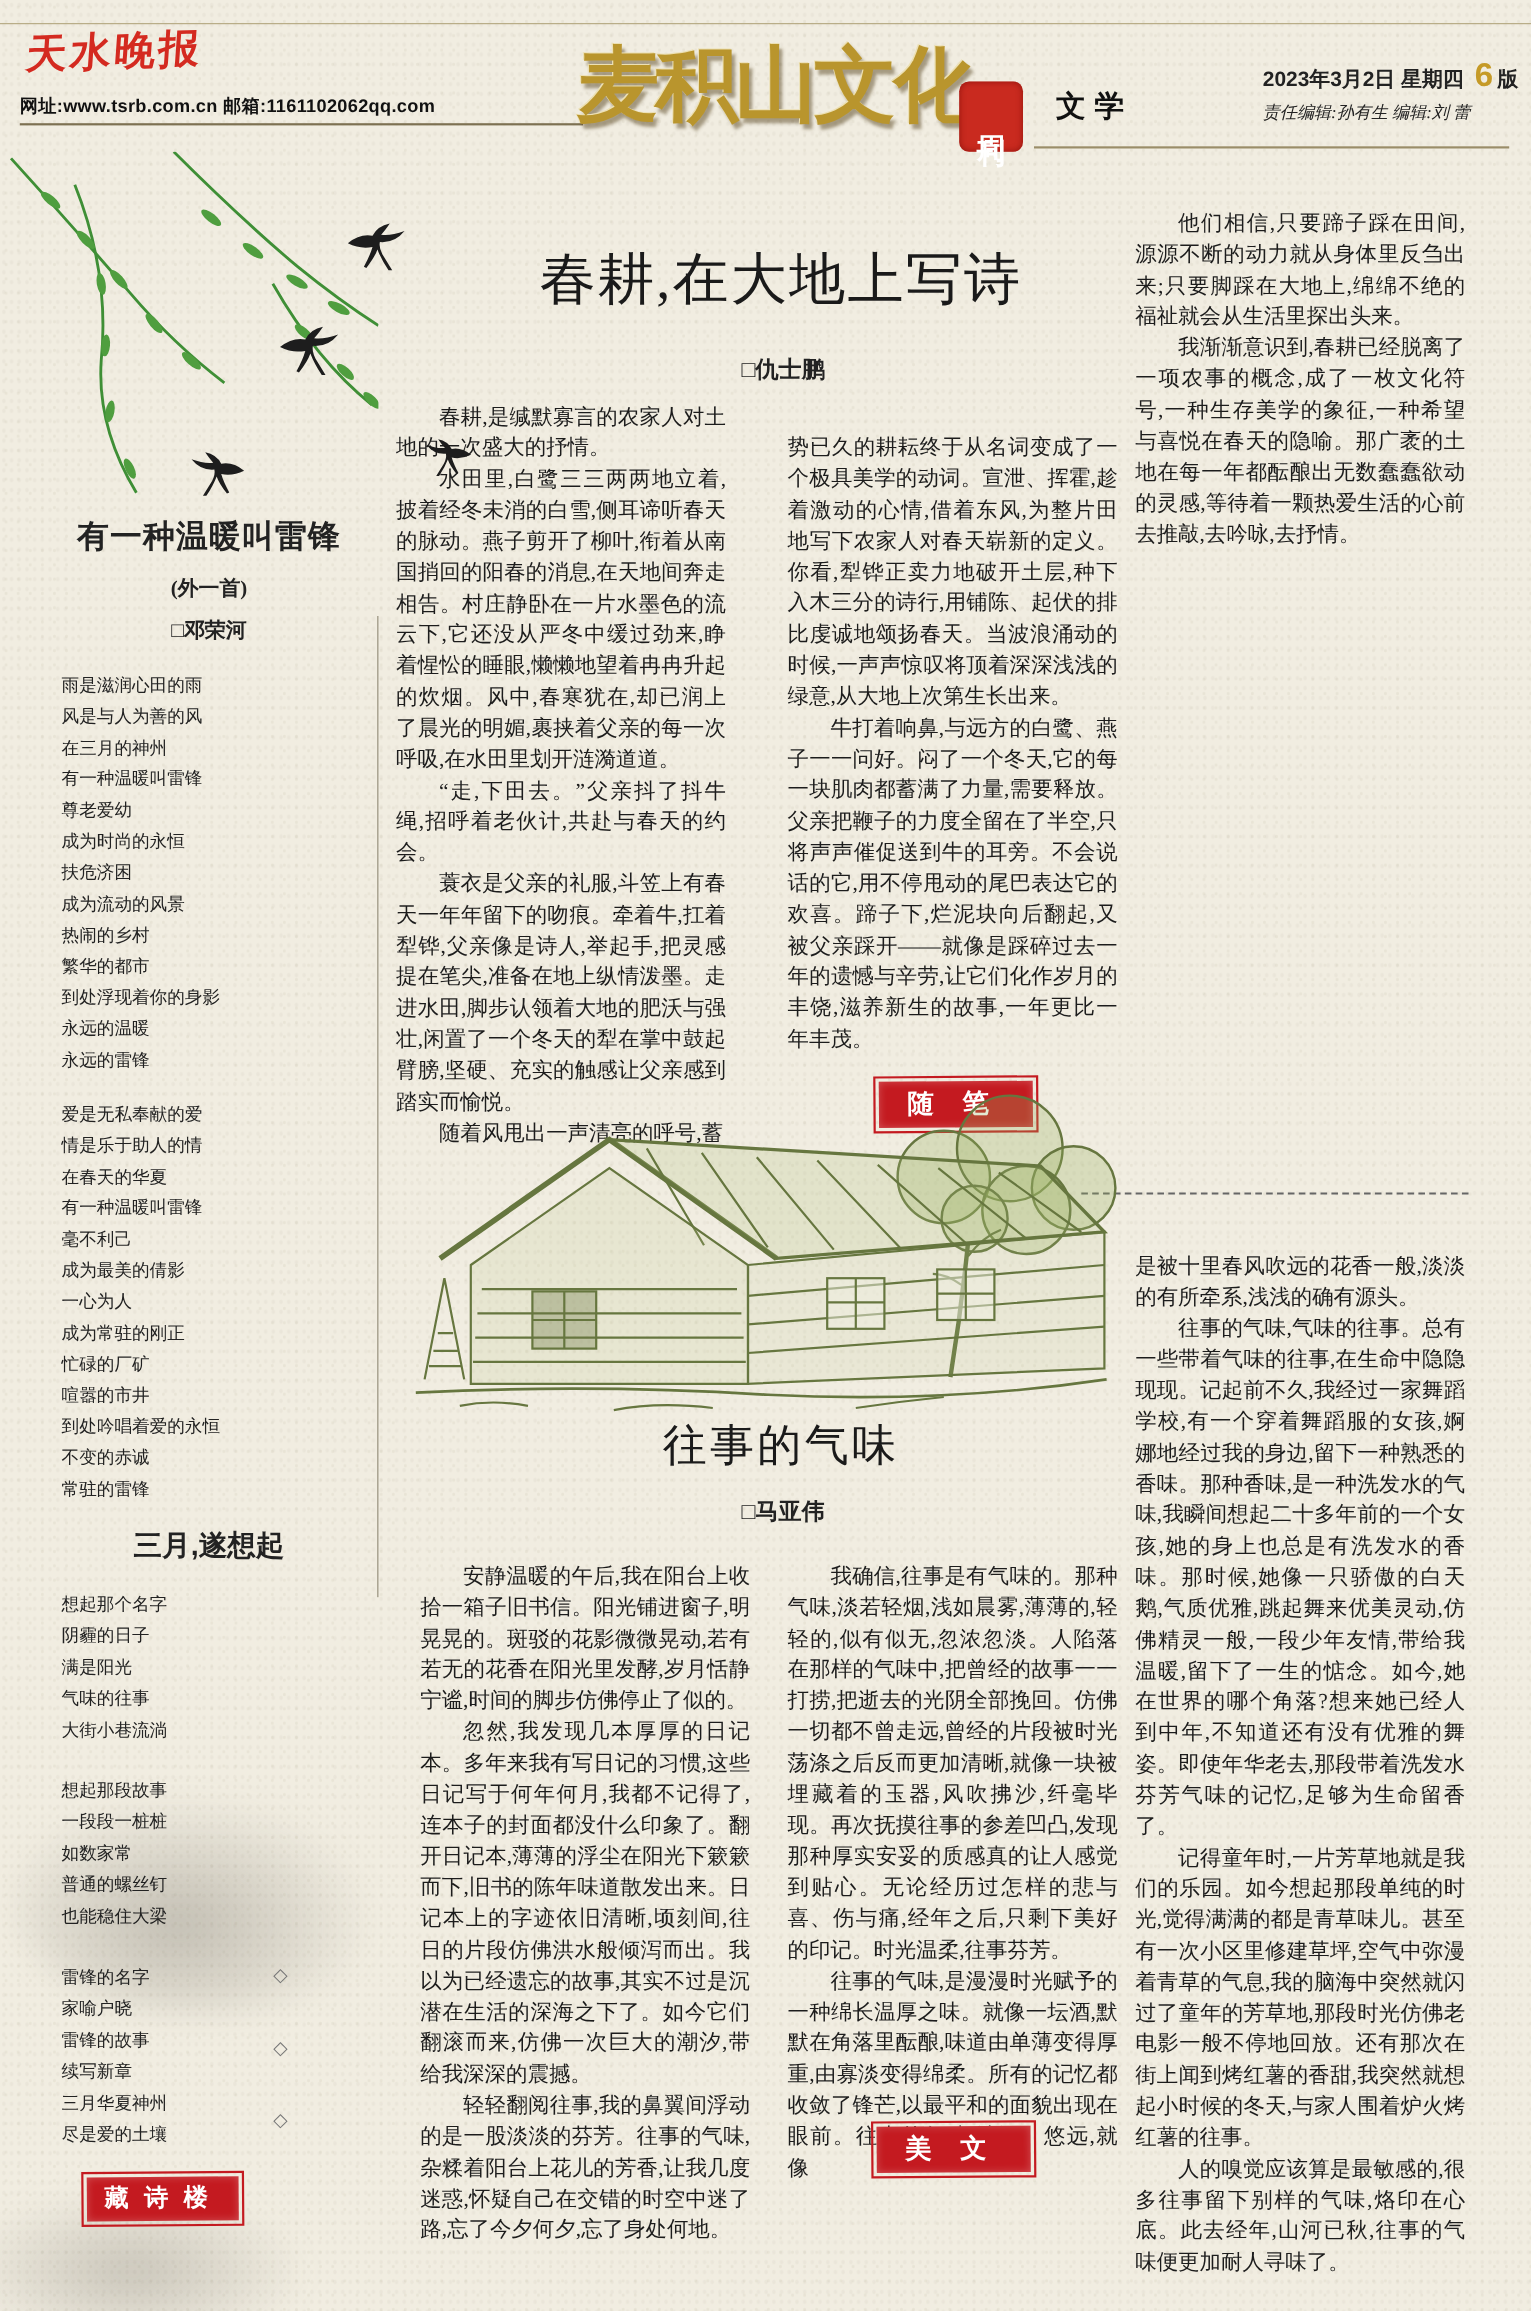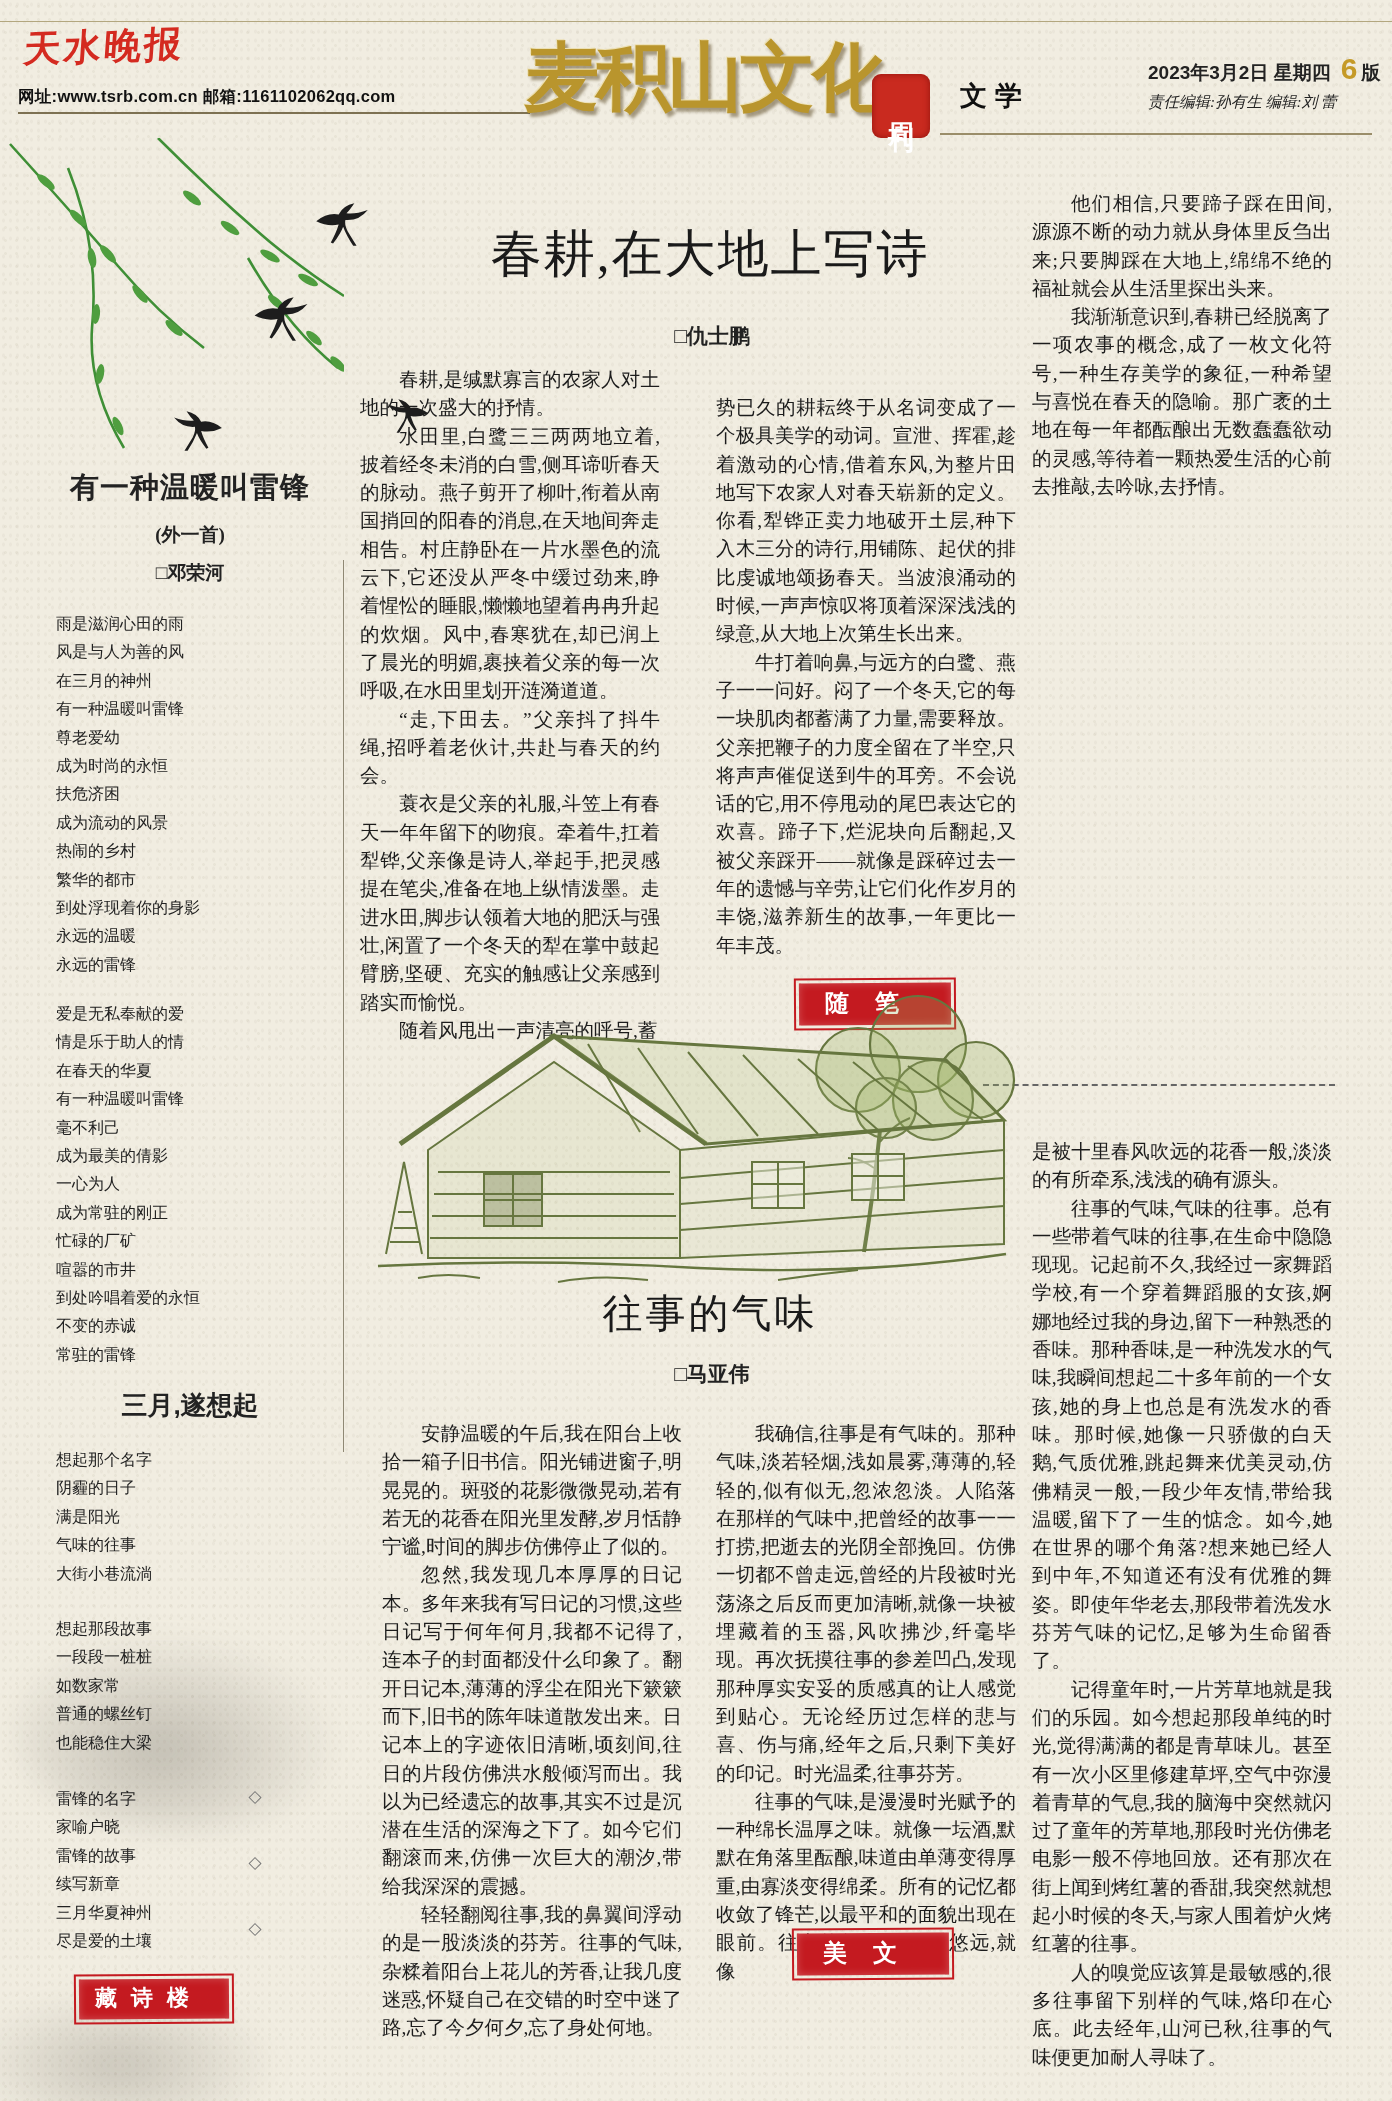--- a/index.html
+++ b/index.html
@@ -52,21 +52,21 @@
   .coltext{width:300px;font-size:19.5px;line-height:28.3px;text-align:justify;color:#1c1c1c;}
   .coltext p{margin:0;text-indent:2em;}
   .coltext.cont p:first-child{text-indent:0;}
   .e1c1{left:360px;top:366px;} .e1c2{left:716px;top:394px;} .e1c3{left:1032px;top:190px;}
   .e2c1{left:382px;top:1420px;} .e2c2{left:716px;top:1420px;} .e2c3{left:1032px;top:1138px;}
   .e2-title{left:410px;top:1286px;width:600px;text-align:center;font-size:40px;letter-spacing:3px;color:#1a1a1a;}
   .e2-author{left:412px;top:1360px;}
   
   .stamp{border:2.5px solid #c41a20;padding:3px;background:transparent;transform:rotate(-.4deg);}
   .stamp .inner{background:#c41a20;color:#fff;font-weight:bold;font-size:24px;
-    padding:4px 26px 6px 26px;letter-spacing:26px;white-space:nowrap;
+    padding:4px 14px 6px 26px;letter-spacing:26px;white-space:nowrap;
     font-family:"Liberation Sans","DejaVu Sans",sans-serif;
     box-shadow:inset 0 0 8px rgba(255,255,255,.25);}
   .stamp-suibi{left:794px;top:978px;}
   .stamp-meiwen{left:792px;top:1928px;}
   .stamp-cangshilou{left:74px;top:1974px;}
   .stamp-cangshilou .inner{letter-spacing:14px;padding-left:16px;font-size:22px;}
   .dashline{left:983px;top:1084px;width:352px;border-top:2px dashed #666;}
   .diamond{left:244px;width:22px;text-align:center;color:#777;font-size:17px;}
   
   .wash{border-radius:50%;filter:blur(14px);}

